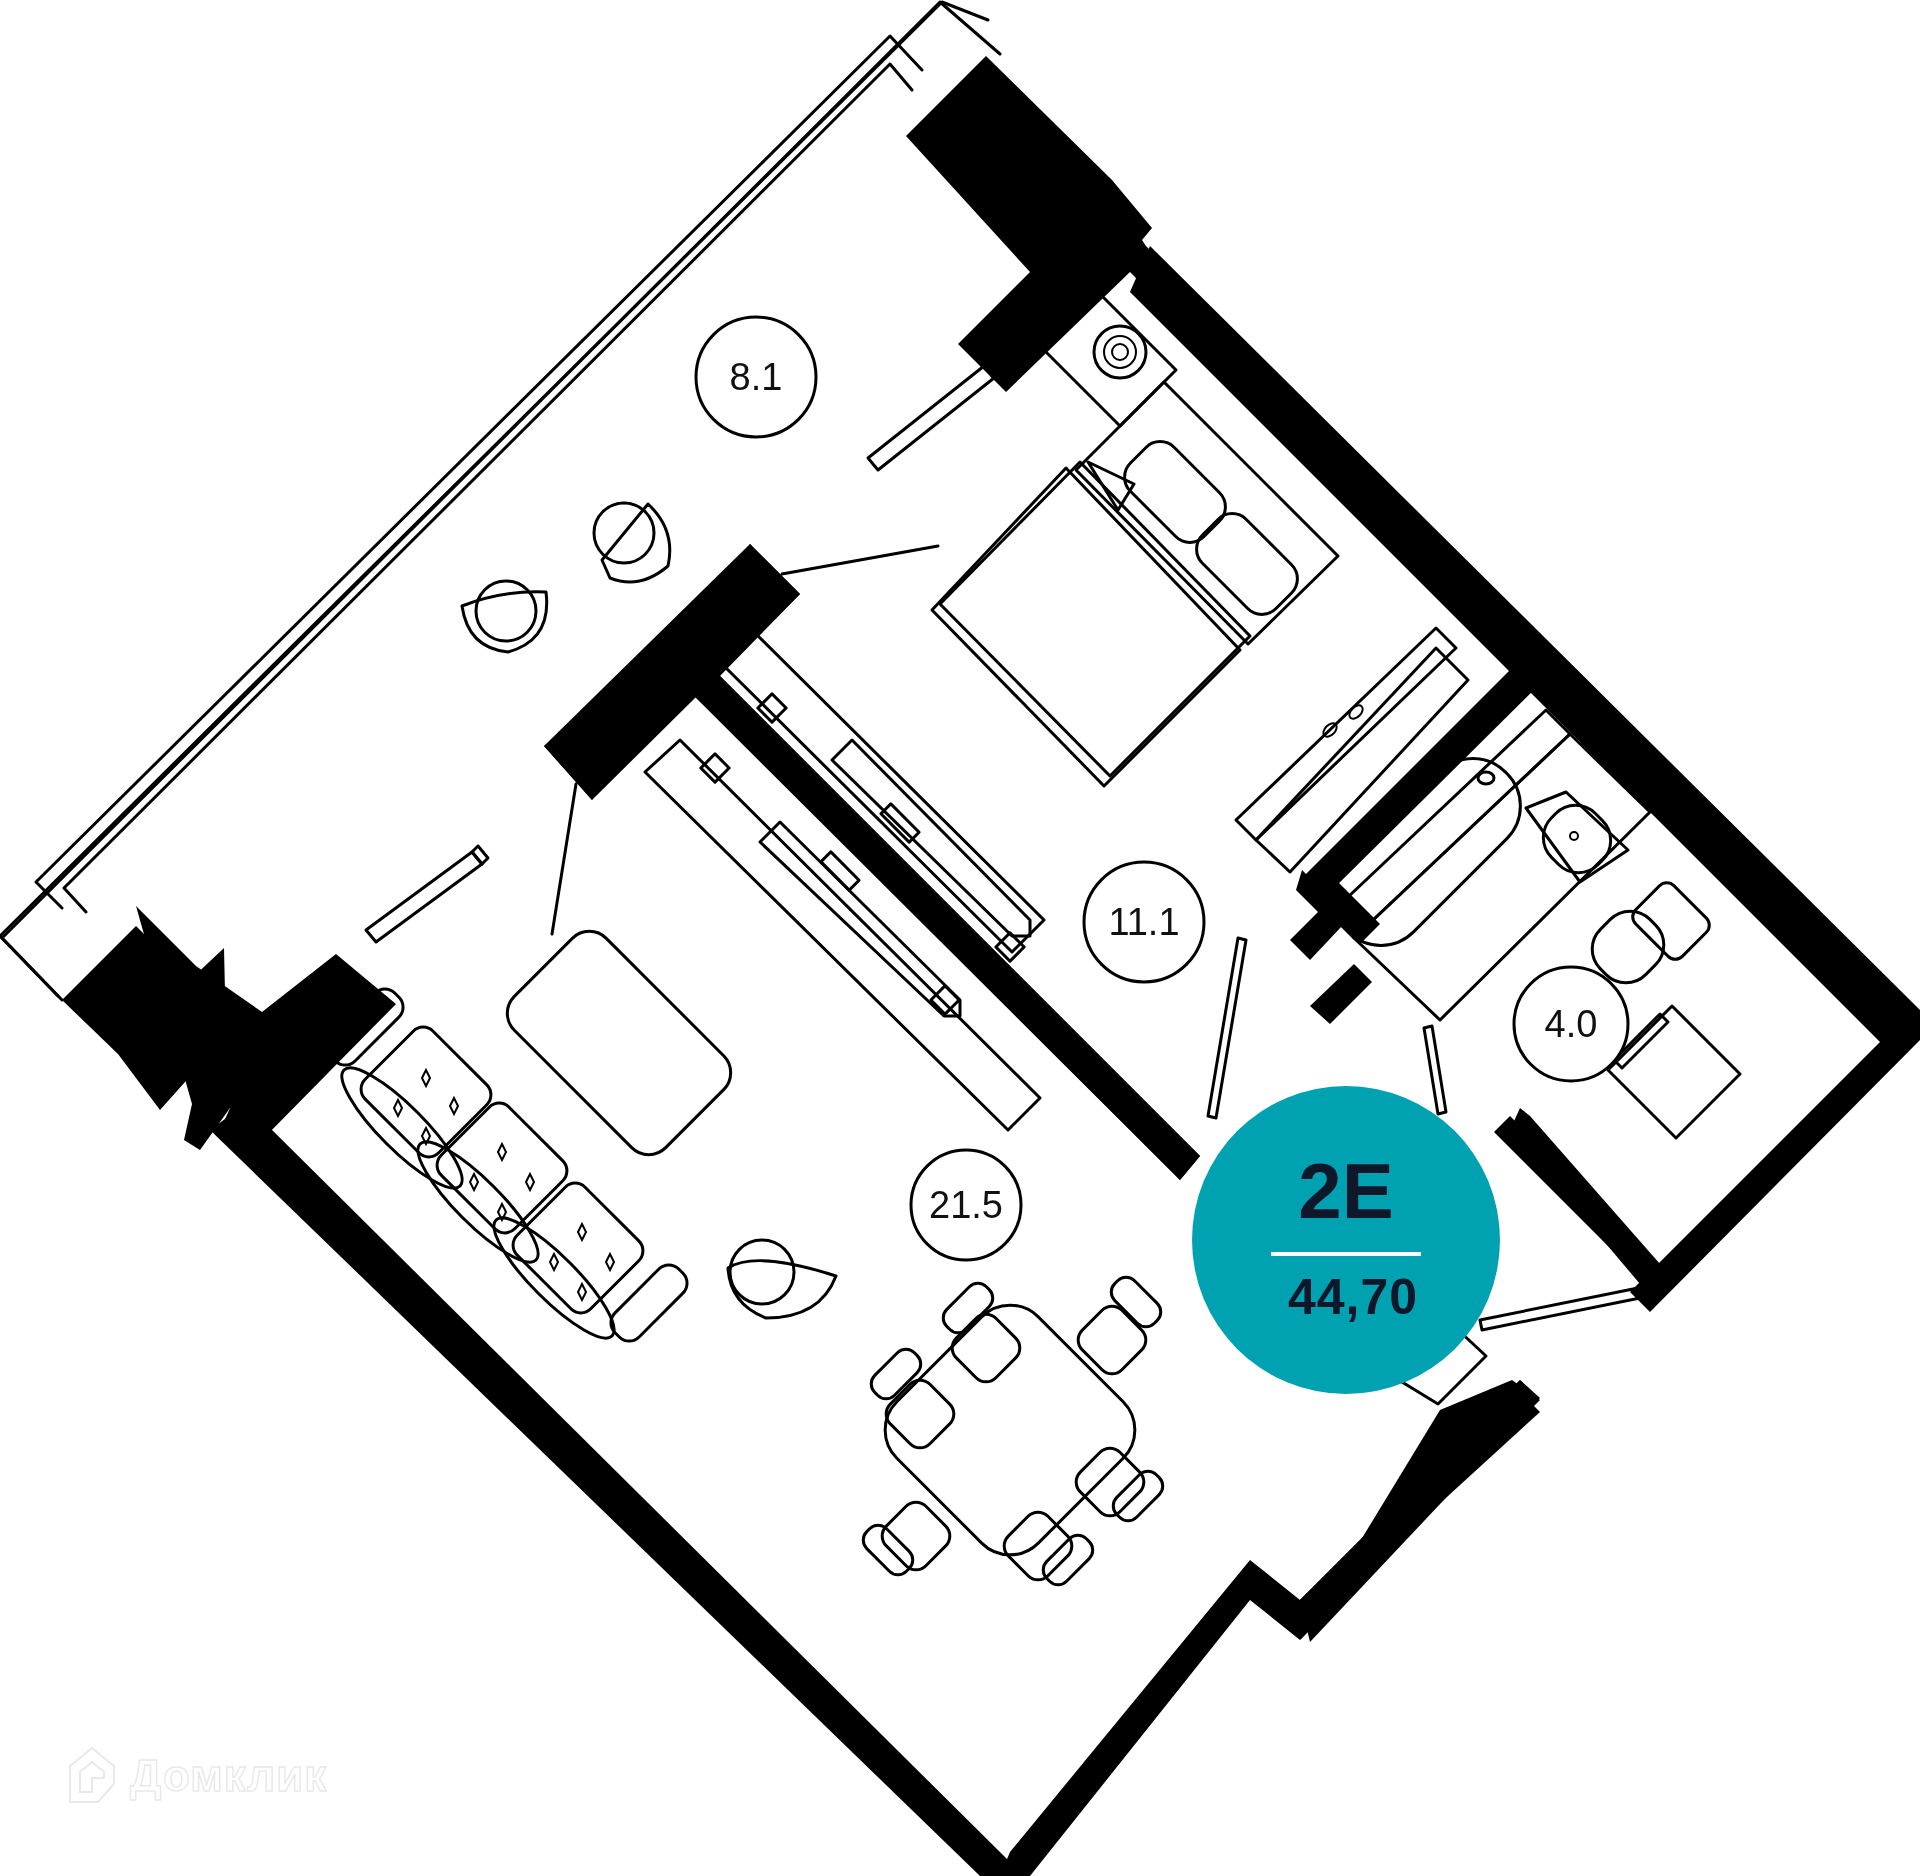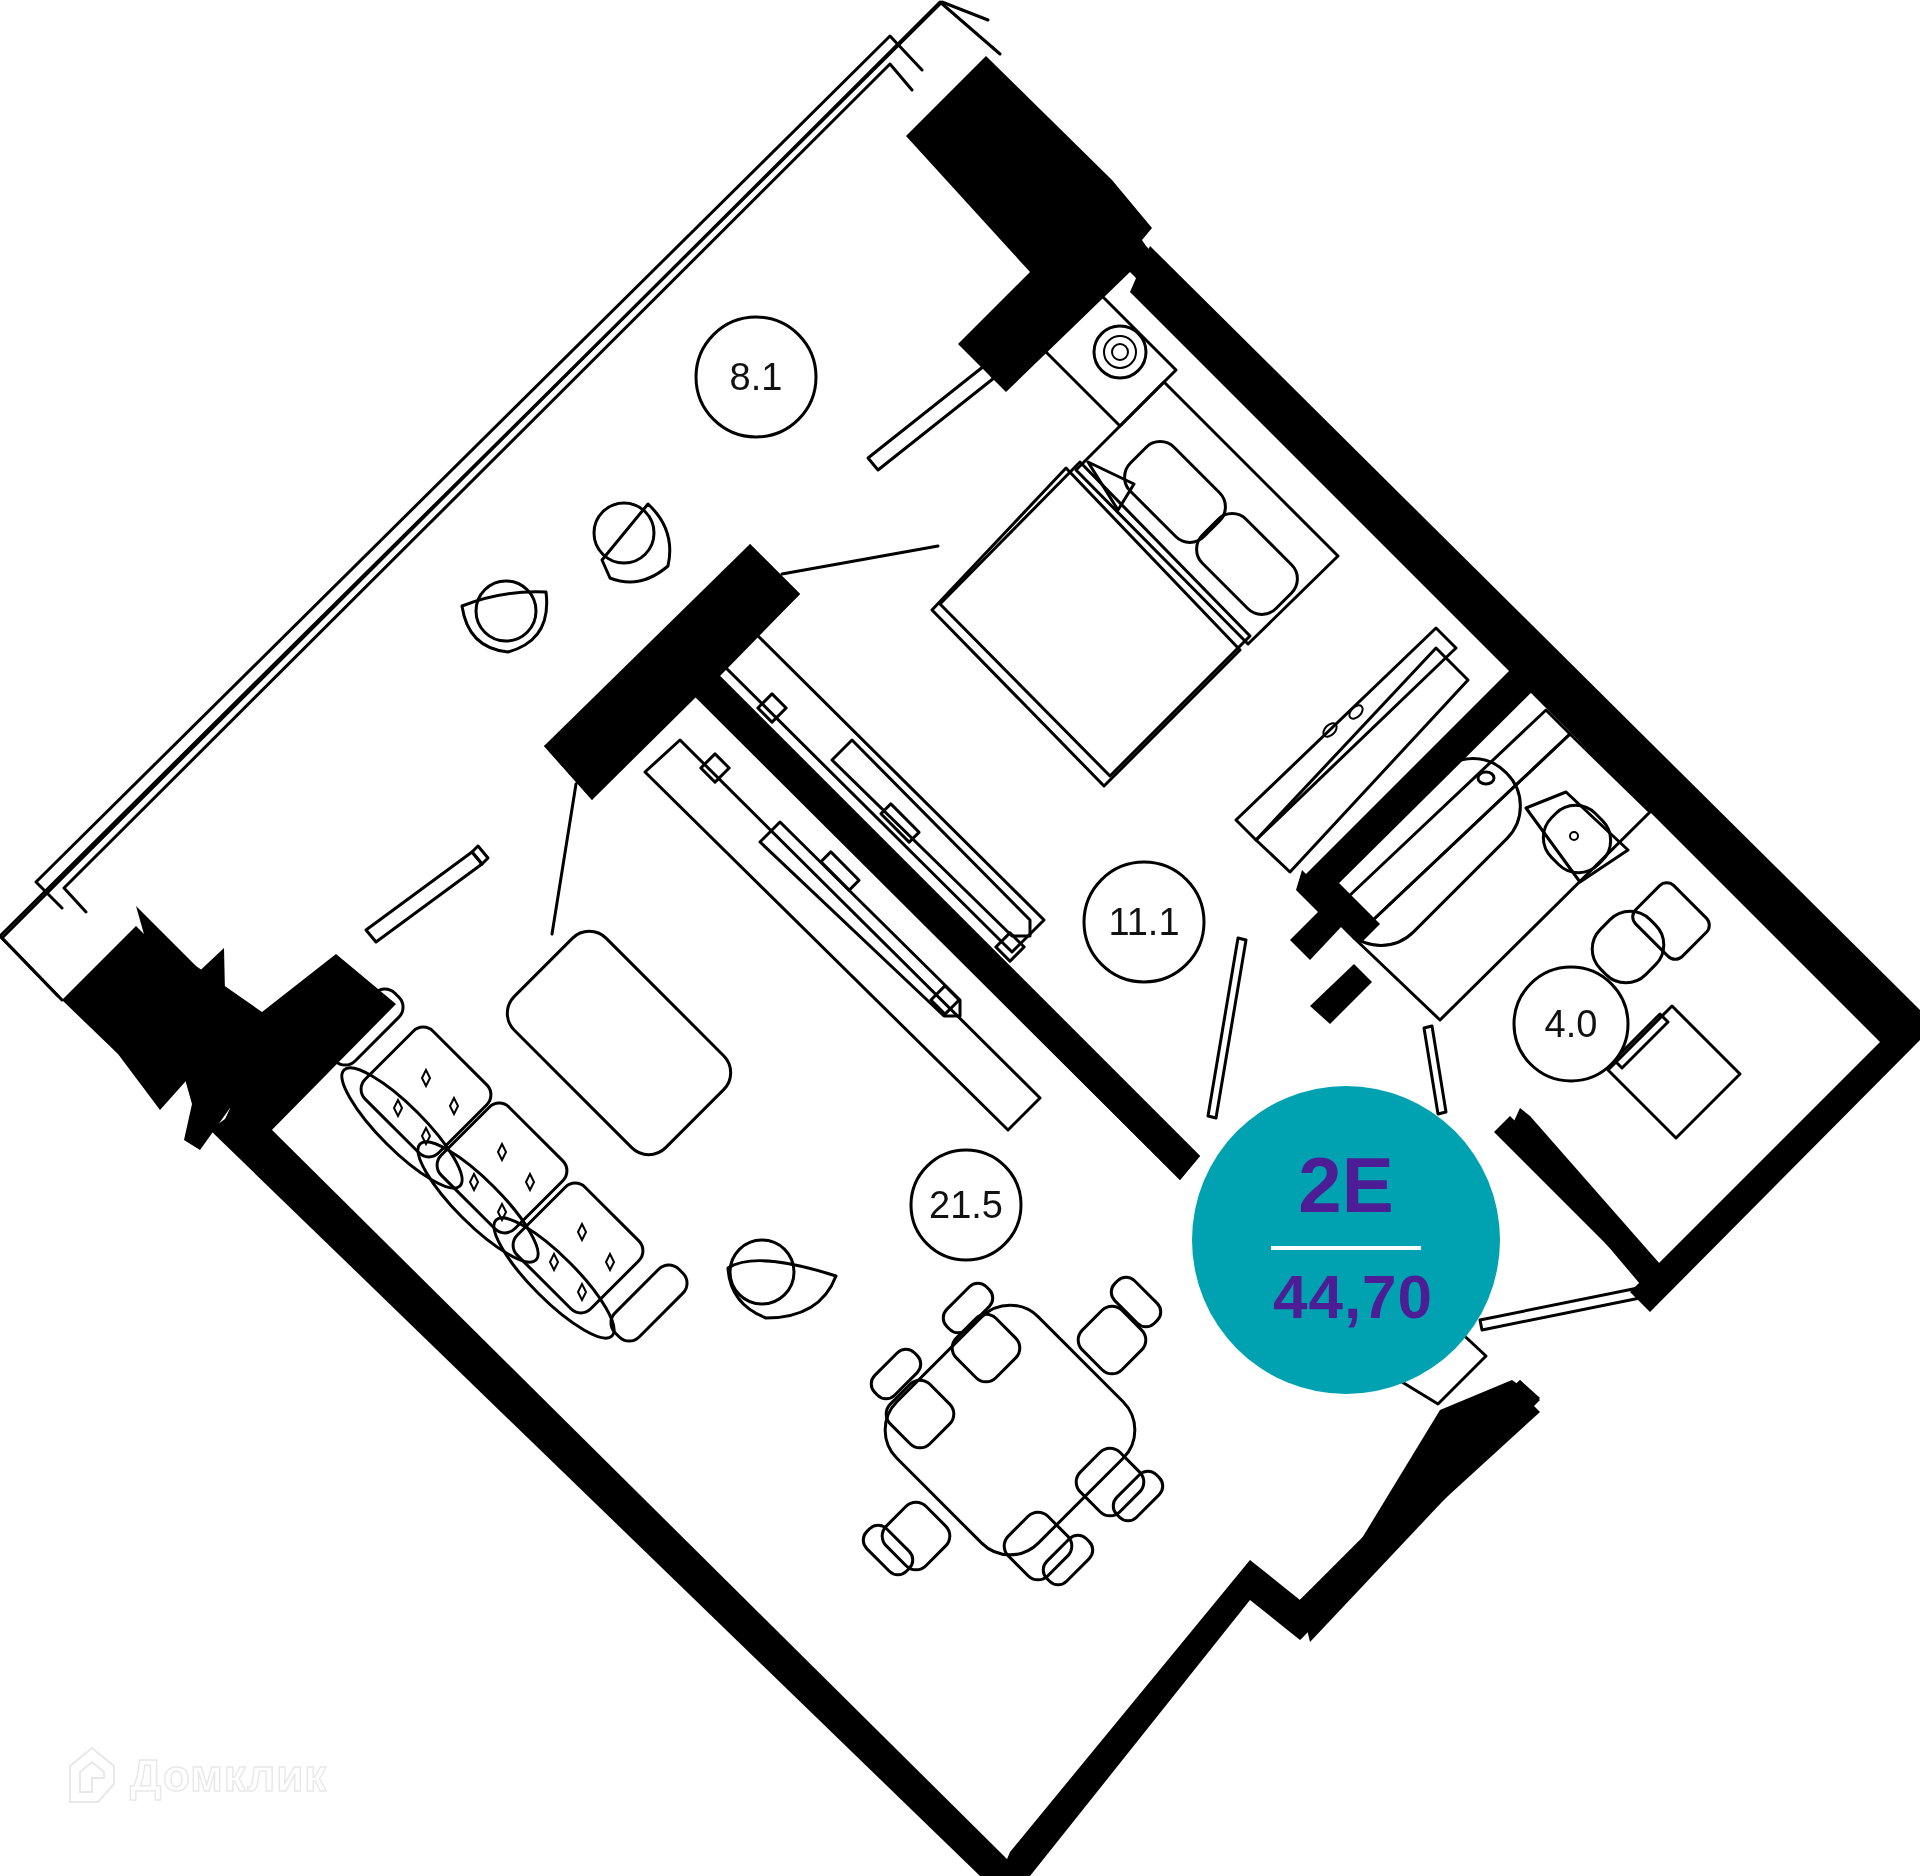--- a/index.html
+++ b/index.html
@@ -3,24 +3,24 @@
 <meta charset="utf-8">
 <style>
   html, body { margin: 0; padding: 0; background: #ffffff; }
   body { width: 1920px; height: 1876px; position: relative; overflow: hidden; font-family: "Liberation Sans", sans-serif; }
   #plan { position: absolute; left: 0; top: 0; width: 1920px; height: 1876px; }
   .wall { fill: #000; }
   .ln { fill: none; stroke: #000; stroke-width: 3; stroke-linejoin: round; stroke-linecap: round; }
   .thin { fill: none; stroke: #000; stroke-width: 2; }
   .room-label-circle { fill: #fff; stroke: #000; stroke-width: 3; }
   .room-label-text { font-family: "Liberation Sans", sans-serif; font-size: 38px; fill: #111; text-anchor: middle; dominant-baseline: central; }
-  .badge { position: absolute; left: 1192px; top: 1086px; width: 308px; height: 308px; border-radius: 50%; background: #00a2b1; color: #4c1d95; display: flex; flex-direction: column; align-items: center; justify-content: center; }
+  .badge { position: absolute; left: 1192px; top: 1086px; width: 308px; height: 308px; border-radius: 50%; background: #00a2b1; color: #0f172a; display: flex; flex-direction: column; align-items: center; justify-content: center; }
   .badge-type { font-family: "Liberation Sans", sans-serif; font-weight: bold; font-size: 78px; line-height: 1; margin-top: -6px; }
   .badge-line { width: 150px; height: 4px; background: #fff; margin: 22px 0 16px; }
-  .badge-area { font-family: "Liberation Sans", sans-serif; font-weight: bold; font-size: 62px; line-height: 1; letter-spacing: 1px; margin-left: 14px; }
+  .badge-area { font-family: "Liberation Sans", sans-serif; font-weight: bold; font-size: 50px; line-height: 1; letter-spacing: 1px; margin-left: 14px; }
   .watermark { position: absolute; left: 64px; top: 1744px; height: 64px; display: flex; align-items: center; gap: 10px; opacity: 0.9; }
   .watermark-text { font-family: "Liberation Sans", sans-serif; font-weight: bold; font-size: 44px; color: #ffffff; -webkit-text-stroke: 1.4px #e6e6e6; letter-spacing: 1px; }
 </style>
 </head>
 <body>
 
 <svg id="plan" viewBox="0 0 1920 1876" xmlns="http://www.w3.org/2000/svg">
 
   <g>
     <polyline class="ln" points="988,20 942,2 0,936 62,1000 "></polyline>

